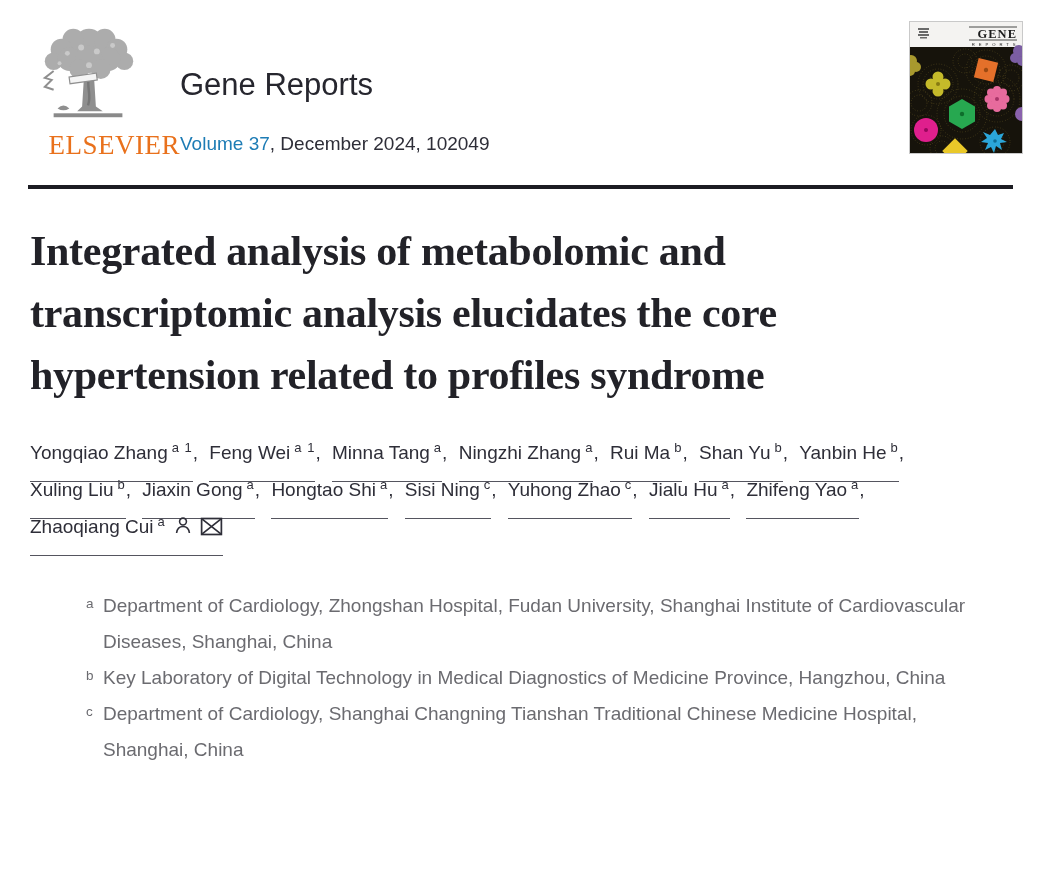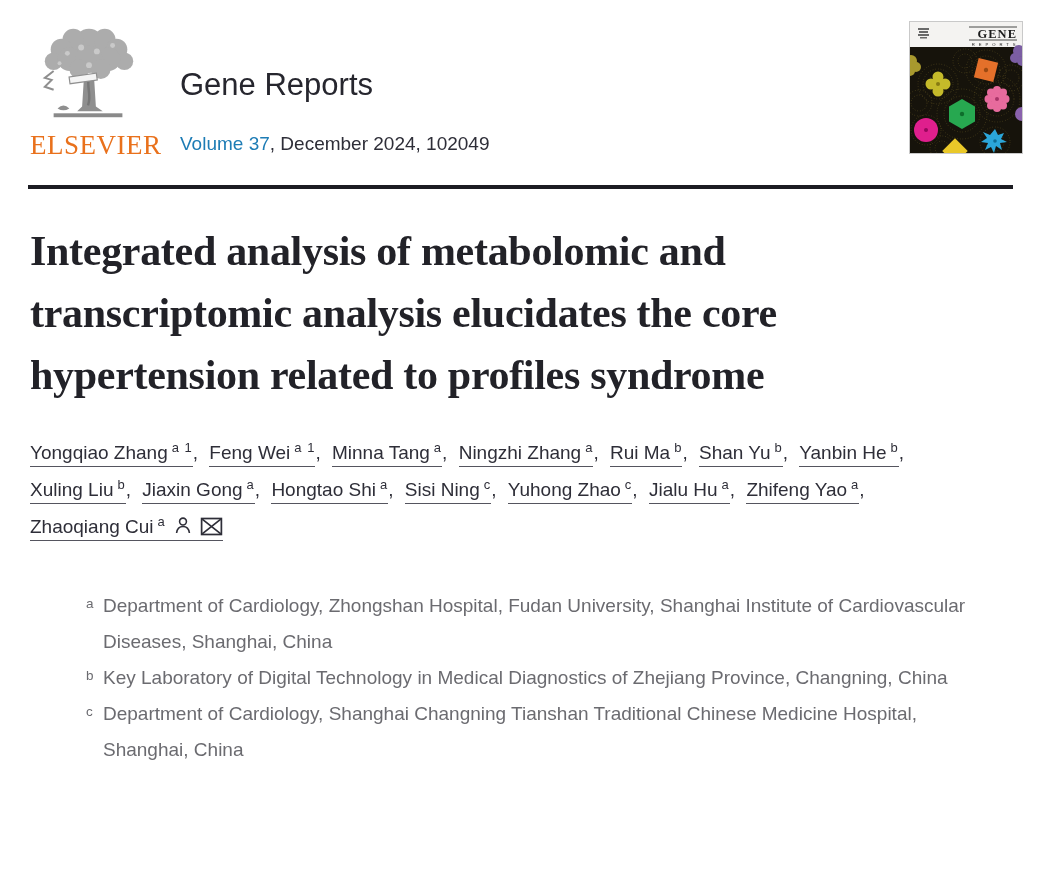--- a/index.html
+++ b/index.html
@@ -10,21 +10,21 @@
     color: #2e2e38;
     overflow: hidden;
   }
   .page { width: 1051px; height: 874px; position: relative; }
 
   
   .header {
     display: flex; align-items: flex-start;
     padding: 18px 28px 0 30px;
   }
-  .logo-block { width: 150px; flex: 0 0 150px; cursor: pointer; }
+  .logo-block { width: 150px; flex: 0 0 150px; cursor: pointer; text-align: right; }
   .logo-tree { display: block; margin-left: 0; }
   .logo-word {
     font-family: "Liberation Serif", serif;
     font-size: 27px; letter-spacing: 0.5px;
     color: #e9711c; line-height: 1; margin-top: 2px;
   }
   .header-center { flex: 1 1 auto; text-align: left; padding-top: 50px; }
   .journal-title {
     font-size: 31px; color: #26262e; line-height: 1.1;
     cursor: pointer; display: inline-block;
@@ -47,21 +47,21 @@
     color: #222228; letter-spacing: -0.3px;
   }
 
   
   .authors {
     margin: 28px 45px 0 30px;
     font-size: 19px; line-height: 37px; color: #2e2e38;
   }
   .author-link {
     border-bottom: 1.5px solid #55555f;
-    padding-bottom: 3px;
+    padding-bottom: 18px;
     cursor: pointer;
     white-space: nowrap;
   }
   .author-link sup {
     font-size: 13px; line-height: 0; margin-left: 4px; letter-spacing: 1px;
   }
   .author-sep { margin-right: 6px; }
   .author-iconbox { display: inline-block; margin-left: 7px; vertical-align: -3px; cursor: pointer; }
   .author-iconbox svg { display: inline-block; }
 
@@ -245,17 +245,17 @@
   <div class="authors" id="authors"><span><span class="author-link"><span>Yongqiao Zhang</span><sup>a 1</sup></span><span class="author-sep">, </span></span><span><span class="author-link"><span>Feng Wei</span><sup>a 1</sup></span><span class="author-sep">, </span></span><span><span class="author-link"><span>Minna Tang</span><sup>a</sup></span><span class="author-sep">, </span></span><span><span class="author-link"><span>Ningzhi Zhang</span><sup>a</sup></span><span class="author-sep">, </span></span><span><span class="author-link"><span>Rui Ma</span><sup>b</sup></span><span class="author-sep">, </span></span><span><span class="author-link"><span>Shan Yu</span><sup>b</sup></span><span class="author-sep">, </span></span><span><span class="author-link"><span>Yanbin He</span><sup>b</sup></span><span class="author-sep">, </span></span><span><span class="author-link"><span>Xuling Liu</span><sup>b</sup></span><span class="author-sep">, </span></span><span><span class="author-link"><span>Jiaxin Gong</span><sup>a</sup></span><span class="author-sep">, </span></span><span><span class="author-link"><span>Hongtao Shi</span><sup>a</sup></span><span class="author-sep">, </span></span><span><span class="author-link"><span>Sisi Ning</span><sup>c</sup></span><span class="author-sep">, </span></span><span><span class="author-link"><span>Yuhong Zhao</span><sup>c</sup></span><span class="author-sep">, </span></span><span><span class="author-link"><span>Jialu Hu</span><sup>a</sup></span><span class="author-sep">, </span></span><span><span class="author-link"><span>Zhifeng Yao</span><sup>a</sup></span><span class="author-sep">, </span></span><span><span class="author-link"><span>Zhaoqiang Cui</span><sup>a</sup><span class="author-iconbox"><svg width="20" height="21" viewBox="0 0 24 24" fill="none" stroke="#2e2e38" stroke-width="1.9">
               <circle cx="12" cy="7.2" r="4.1"></circle>
               <path d="M4.3 21 C5 15.6 8 13.3 12 13.3 C16 13.3 19 15.6 19.7 21"></path>
             </svg></span><span class="author-iconbox"><svg width="23" height="19" viewBox="0 0 24 20" fill="none" stroke="#2e2e38" stroke-width="1.8">
               <rect x="1.6" y="1.6" width="20.8" height="16.8"></rect>
               <path d="M2.2 2.2 L21.8 17.8 M21.8 2.2 L2.2 17.8"></path>
             </svg></span></span></span></div>
 
   <div class="affiliations" id="affiliations">
       <div class="affil"><span class="affil-sup">a</span><span>Department of Cardiology, Zhongshan Hospital, Fudan University, Shanghai Institute of Cardiovascular Diseases, Shanghai, China</span></div>
-      <div class="affil"><span class="affil-sup">b</span><span>Key Laboratory of Digital Technology in Medical Diagnostics of Zhejiang Province, Changning, China</span></div>
+      <div class="affil"><span class="affil-sup">b</span><span>Key Laboratory of Digital Technology in Medical Diagnostics of Medicine Province, Hangzhou, China</span></div>
       <div class="affil"><span class="affil-sup">c</span><span>Department of Cardiology, Shanghai Changning Tianshan Traditional Chinese Medicine Hospital, Shanghai, China</span></div>
     </div>
 
 </div>
 
 </body></html>

